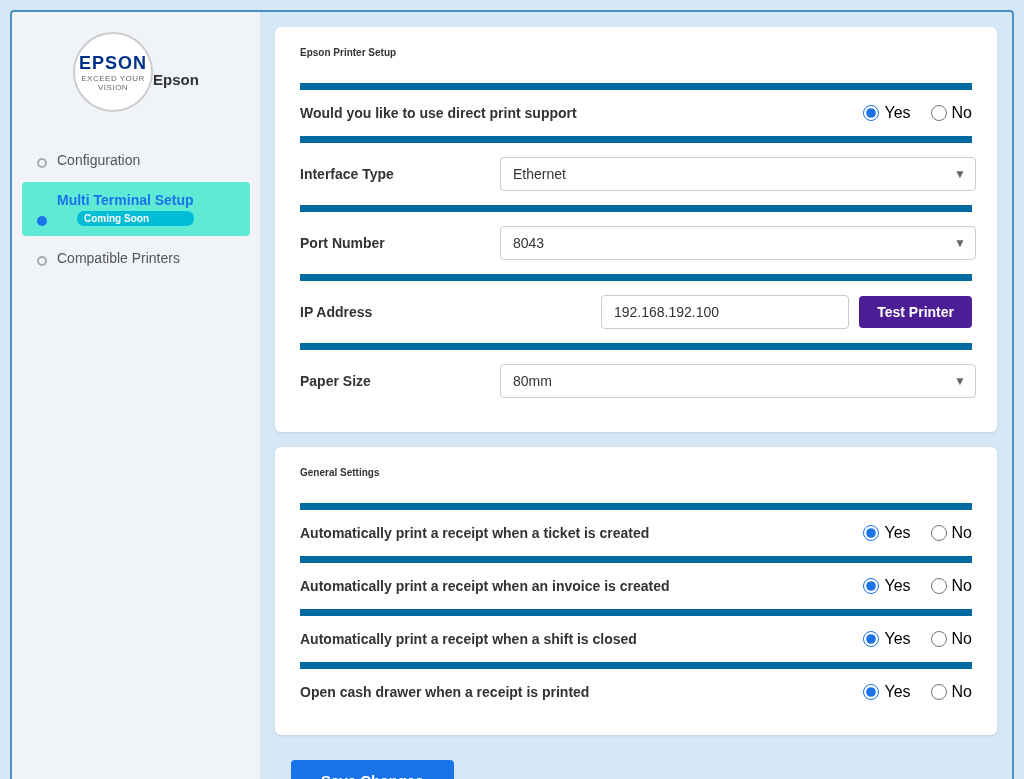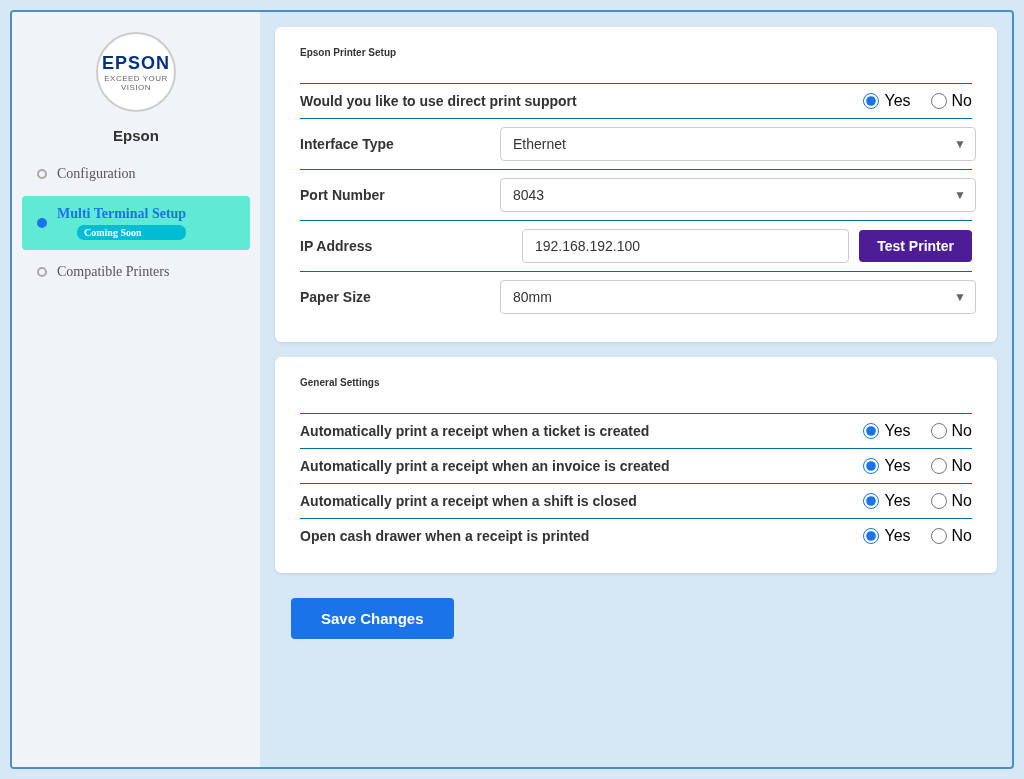--- a/index.html
+++ b/index.html
@@ -26,23 +26,23 @@
       width: 248px;
       background: #f0f4f8;
       padding: 20px 0;
       display: flex;
       flex-direction: column;
       align-items: center;
       flex-shrink: 0;
     }
     .logo-container {
       display: flex;
-      flex-direction: column;
-      align-items: center;
-      margin-bottom: 12px;
+      flex-direction: row;
+      align-items: center;
+      margin-bottom: 20px;
     }
     .logo-circle {
       width: 80px;
       height: 80px;
       border-radius: 50%;
       border: 2px solid #ccc;
       display: flex;
       align-items: center;
       justify-content: center;
       background: white;
@@ -67,26 +67,25 @@
       font-weight: bold;
       color: #333;
       margin-top: 5px;
     }
     .nav-menu {
       width: 100%;
       padding: 0 10px;
     }
     .nav-item {
       display: flex;
-      align-items: center;
+      align-items: flex-end;
       padding: 10px 15px;
       cursor: pointer;
       border-radius: 4px;
       margin-bottom: 4px;
-      font-family: Liberation Serif, serif;
     }
     .nav-item.active {
       background: #5eead4;
     }
     .nav-dot {
       width: 10px;
       height: 10px;
       border-radius: 50%;
       margin-right: 10px;
       flex-shrink: 0;
@@ -140,22 +139,22 @@
     .card-title {
       font-size: 10px;
       font-weight: bold;
       color: #333;
       margin-bottom: 15px;
       padding-bottom: 10px;
     }
     .form-row {
       display: flex;
       align-items: center;
-      padding: 8px 0;
-      border-top: 1px solid #0369a1;
+      padding: 14px 0;
+      border-top: 7px solid #0369a1;
     }
     .form-label {
       font-size: 14px;
       font-weight: 600;
       color: #333;
       min-width: 200px;
       flex-shrink: 0;
     }
     .form-control-area {
       flex: 1;
@@ -202,21 +201,21 @@
       top: 50%;
       transform: translateY(-50%);
       pointer-events: none;
       color: #666;
       font-size: 12px;
     }
     .ip-group {
       display: flex;
       align-items: center;
       gap: 10px;
-      width: 450px;
+      width: 371px;
     }
     .ip-input {
       flex: 1;
       padding: 8px 12px;
       border: 1px solid #ccc;
       border-radius: 4px;
       font-size: 14px;
       color: #333;
       outline: none;
     }

